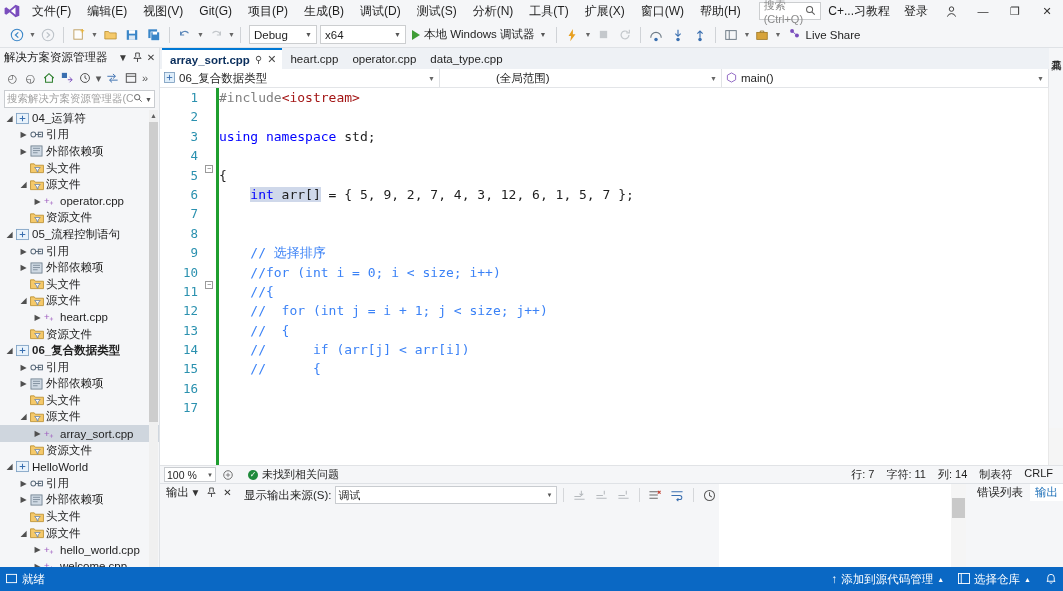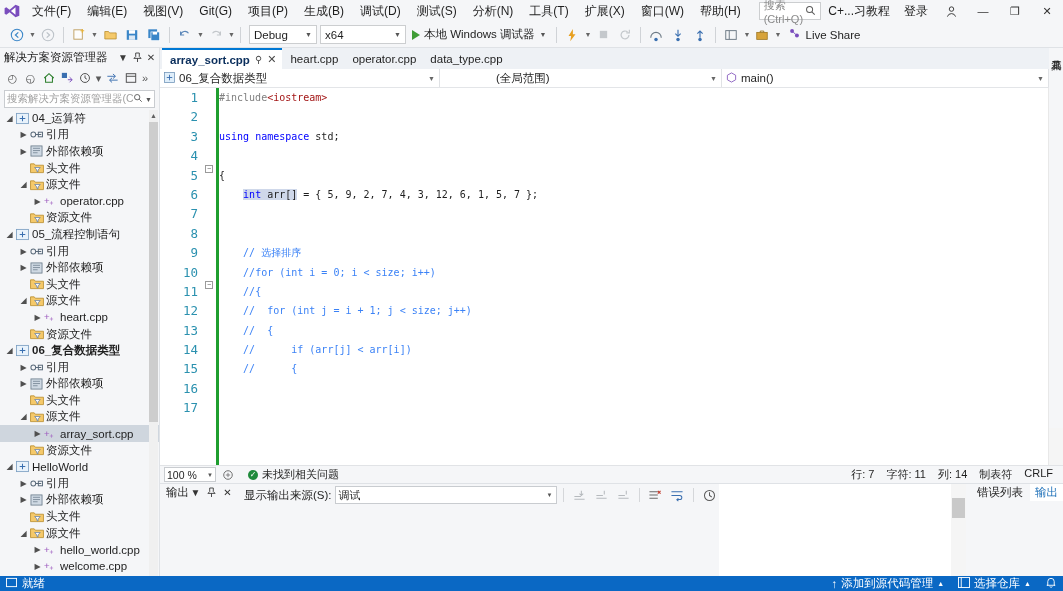--- a/index.html
+++ b/index.html
@@ -104,21 +104,21 @@
   .nav-combo .nc { position:absolute; right:4px; font-size:7px; color:#666; }
   .nav-proj { width:280px; }
   .nav-scope { width:282px; justify-content:flex-start; padding-left:56px;}
   .nav-func { flex:1; }
   .nav-split { width:14px; display:flex;align-items:center;justify-content:center;color:#555;font-size:10px;}
 
   .code-wrap { flex:1; display:flex; background:#fff; position:relative; overflow:hidden; }
   .gutter-num { width:44px; text-align:right; padding-right:6px; color:#2b91af; font-family:"DejaVu Sans Mono","Liberation Mono",monospace; font-size:12.5px;}
   .fold-col { width:12px; position:relative; }
   .change-bar { width:3px; }
-  .code-lines { flex:1; font-family:"DejaVu Sans Mono","Liberation Mono",monospace; font-size:10px; }
+  .code-lines { flex:1; font-family:"DejaVu Sans Mono","Liberation Mono",monospace; font-size:13px; }
   .cl { height:19.4px; line-height:19.4px; white-space:pre; }
   .kw { color:#0000ff; }
   .cm { color:#3b82f6; }
   .pp { color:#808080; }
   .inc { color:#a31515; }
   .hl { background:#cfd8ea; }
 
   .vscroll { position:absolute; right:0; top:0; width:15px; height:100%; background:#f5f5f5; border-left:1px solid #e8e8e8;}
   .vscroll .thumb { position:absolute; right:1px; width:13px; background:#c9c9c9;}
   .vmark { position:absolute; right:1px; width:13px; height:3px; }
@@ -146,21 +146,21 @@
   }
   .out-line { white-space:pre; }
   .out-scroll { position:absolute; right:0; top:0; width:15px; height:100%; background:#f5f5f5;}
   .out-scroll .thumb{position:absolute;right:1px;top:14px;width:13px;height:20px;background:#c9c9c9;}
   .out-tabs { height:17px; display:flex; align-items:center; gap:2px; padding-left:6px; font-size:11.5px;}
   .out-tab { padding:1px 5px; }
   .out-tab.active { background:#fff; color:#1c6fb8; }
 
   
   .statusbar {
-    position:absolute; bottom:0; left:0; width:1063px; height:15px; background:#0a68c4;
+    position:absolute; bottom:0; left:0; width:1063px; height:24px; background:#0a68c4;
     display:flex; align-items:center; color:#fff; font-size:11.5px; padding:0 6px;gap:18px;
   }
   .statusbar .right { margin-left:auto; display:flex; align-items:center; gap:14px; }
   .statusbar .sb-i { display:flex; align-items:center; gap:4px; white-space:nowrap;}
   
   .vtabs { position:absolute; right:0; top:48px; width:14px; height:380px; background:#f5f6f8; }
   .vtab { writing-mode:vertical-rl; font-size:10.5px; color:#1e1e1e; padding:4px 1px; }
 </style>
 </head>
 <body>

